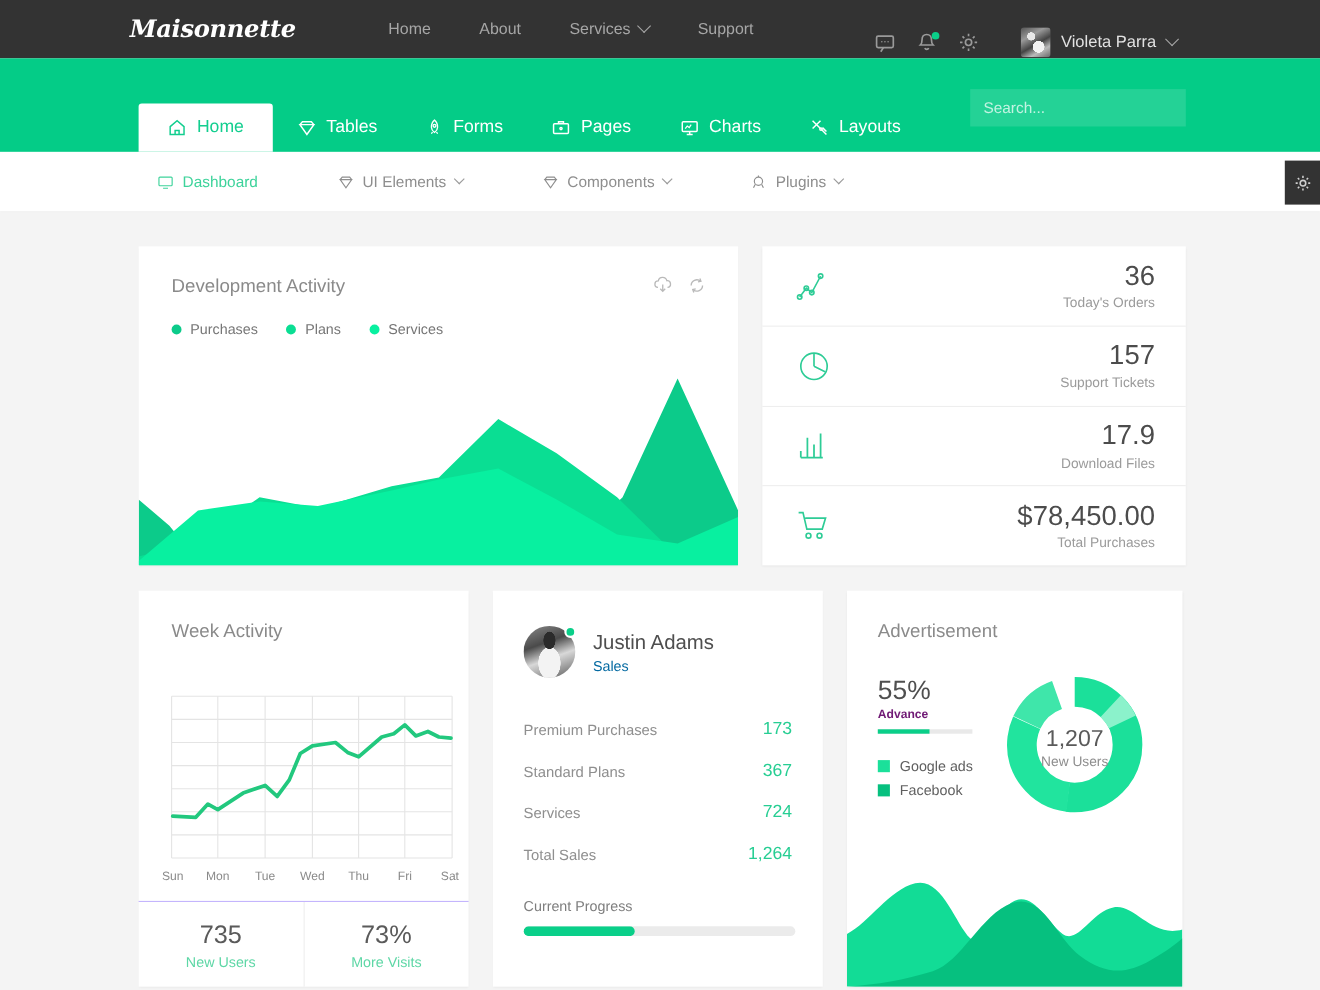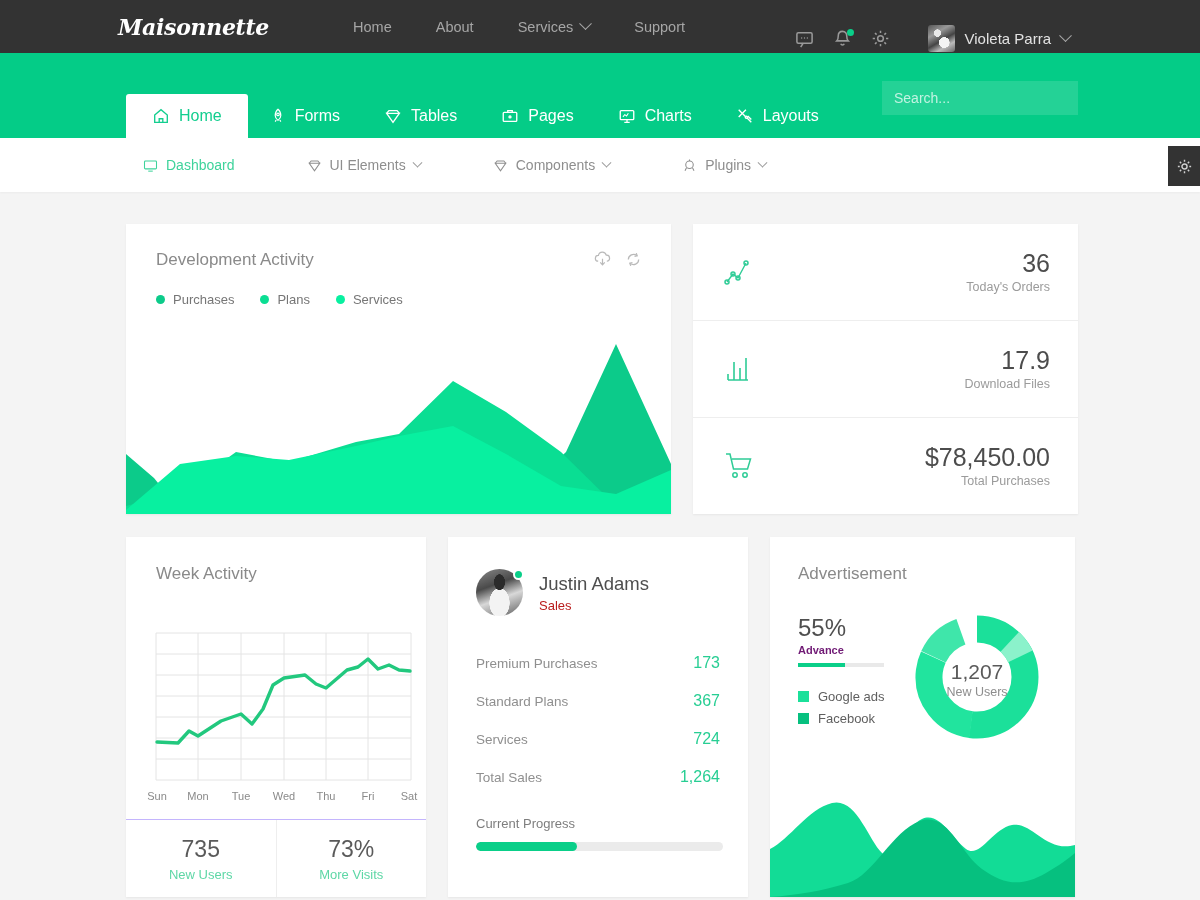--- a/index.html
+++ b/index.html
@@ -153,21 +153,21 @@
     width: 47px; height: 47px; border-radius: 50%; position: relative;
     background:
       radial-gradient(ellipse at 50% 28%, #2b2b2b 16%, transparent 17%),
       radial-gradient(ellipse at 50% 72%, #f3f3f3 30%, transparent 31%),
       linear-gradient(160deg,#8a8a8a 0%,#4a4a4a 35%,#d8d8d8 60%,#5c5c5c 100%);
     background-color: #8b8b8b;
   }
   .online-dot { position:absolute; top:0; right:-1px; width:11px; height:11px;
     border-radius:50%; background:#0ACF89; border:2px solid #fff; }
   .prof-name { font-size: 18.5px; color: #4e4e4e; }
-  .prof-role { font-size: 13px; color: #b91c1c; margin-top: 3px; }
+  .prof-role { font-size: 13px; color: #0369a1; margin-top: 3px; }
   .prof-list { padding: 28px 28px 0 28px; }
   .pl-row { display:flex; justify-content:space-between; align-items:center;
             padding: 10px 0; font-size: 13.5px; }
   .pl-lbl { color: #8f8f8f; }
   .pl-val { color: #27CE93; font-size: 16px; }
   .prog-wrap { position:absolute; bottom: 46px; left: 28px; right: 25px; }
   .prog-lbl { font-size: 13px; color: #7e7e7e; margin-bottom: 11px; }
   .prog-track { height: 9px; border-radius: 5px; background: #ebebeb; overflow: hidden; }
   .prog-fill { height: 100%; border-radius: 5px; background: #0ACF89; }
 
@@ -247,33 +247,33 @@
 <div class="greenbar">
   <div class="maintabs">
     <div class="mtab active">
       <svg width="18" height="18" viewBox="0 0 20 20">
           <path d="M3 9l7-6 7 6v8H3z"></path>
           <path d="M8 17v-4h4v4"></path>
         </svg>
       <span>Home</span>
     </div>
     <div class="mtab">
+      <svg width="18" height="18" viewBox="0 0 20 20">
+          <path d="M3 7h14l-7 10z"></path>
+          <path d="M3 7l2.5-3h9L17 7"></path>
+        </svg>
+      <span>Tables</span>
+    </div>
+    <div class="mtab">
       <svg width="16" height="18" viewBox="0 0 20 20">
           <path d="M10 1.5c2.5 2 3.5 5 3.5 8 0 2-1 4-3.5 6-2.5-2-3.5-4-3.5-6 0-3 1-6 3.5-8z"></path>
           <circle cx="10" cy="8" r="1.6"></circle>
           <path d="M6.5 17l1.2-2M13.5 17l-1.2-2"></path>
         </svg>
       <span>Forms</span>
-    </div>
-    <div class="mtab">
-      <svg width="18" height="18" viewBox="0 0 20 20">
-          <path d="M3 7h14l-7 10z"></path>
-          <path d="M3 7l2.5-3h9L17 7"></path>
-        </svg>
-      <span>Tables</span>
     </div>
     <div class="mtab">
       <svg width="18" height="18" viewBox="0 0 20 20">
           <rect x="2.5" y="6" width="15" height="10" rx="1"></rect>
           <path d="M7.5 6V4h5v2"></path>
           <circle cx="10" cy="11" r="1.1"></circle>
         </svg>
       <span>Pages</span>
     </div>
     <div class="mtab">
@@ -392,20 +392,30 @@
         <svg width="34" height="34" viewBox="0 0 34 34">
           <path d="M4 27l6-8 5 4 8-15" stroke-width="1.4"></path>
           <circle cx="4" cy="27" r="2"></circle>
             <circle cx="10" cy="19" r="2"></circle>
             <circle cx="15" cy="23" r="2"></circle>
             <circle cx="23" cy="8" r="2"></circle>
         </svg>
         <div>
           <div class="stat-val">36</div>
           <div class="stat-lbl">Today's Orders</div>
+        </div>
+      </div>
+      <div class="stat-row">
+        <svg width="34" height="34" viewBox="0 0 34 34">
+          <circle cx="17" cy="17" r="12"></circle>
+            <path d="M17 17V5M17 17l10 5"></path>
+        </svg>
+        <div>
+          <div class="stat-val">157</div>
+          <div class="stat-lbl">Support Tickets</div>
         </div>
       </div>
       <div class="stat-row">
         <svg width="34" height="34" viewBox="0 0 34 34">
           <path d="M5 28V22M11 28V10M17 28V16M23 28V6M5 28h20" stroke-width="1.6"></path>
         </svg>
         <div>
           <div class="stat-val">17.9</div>
           <div class="stat-lbl">Download Files</div>
         </div>

